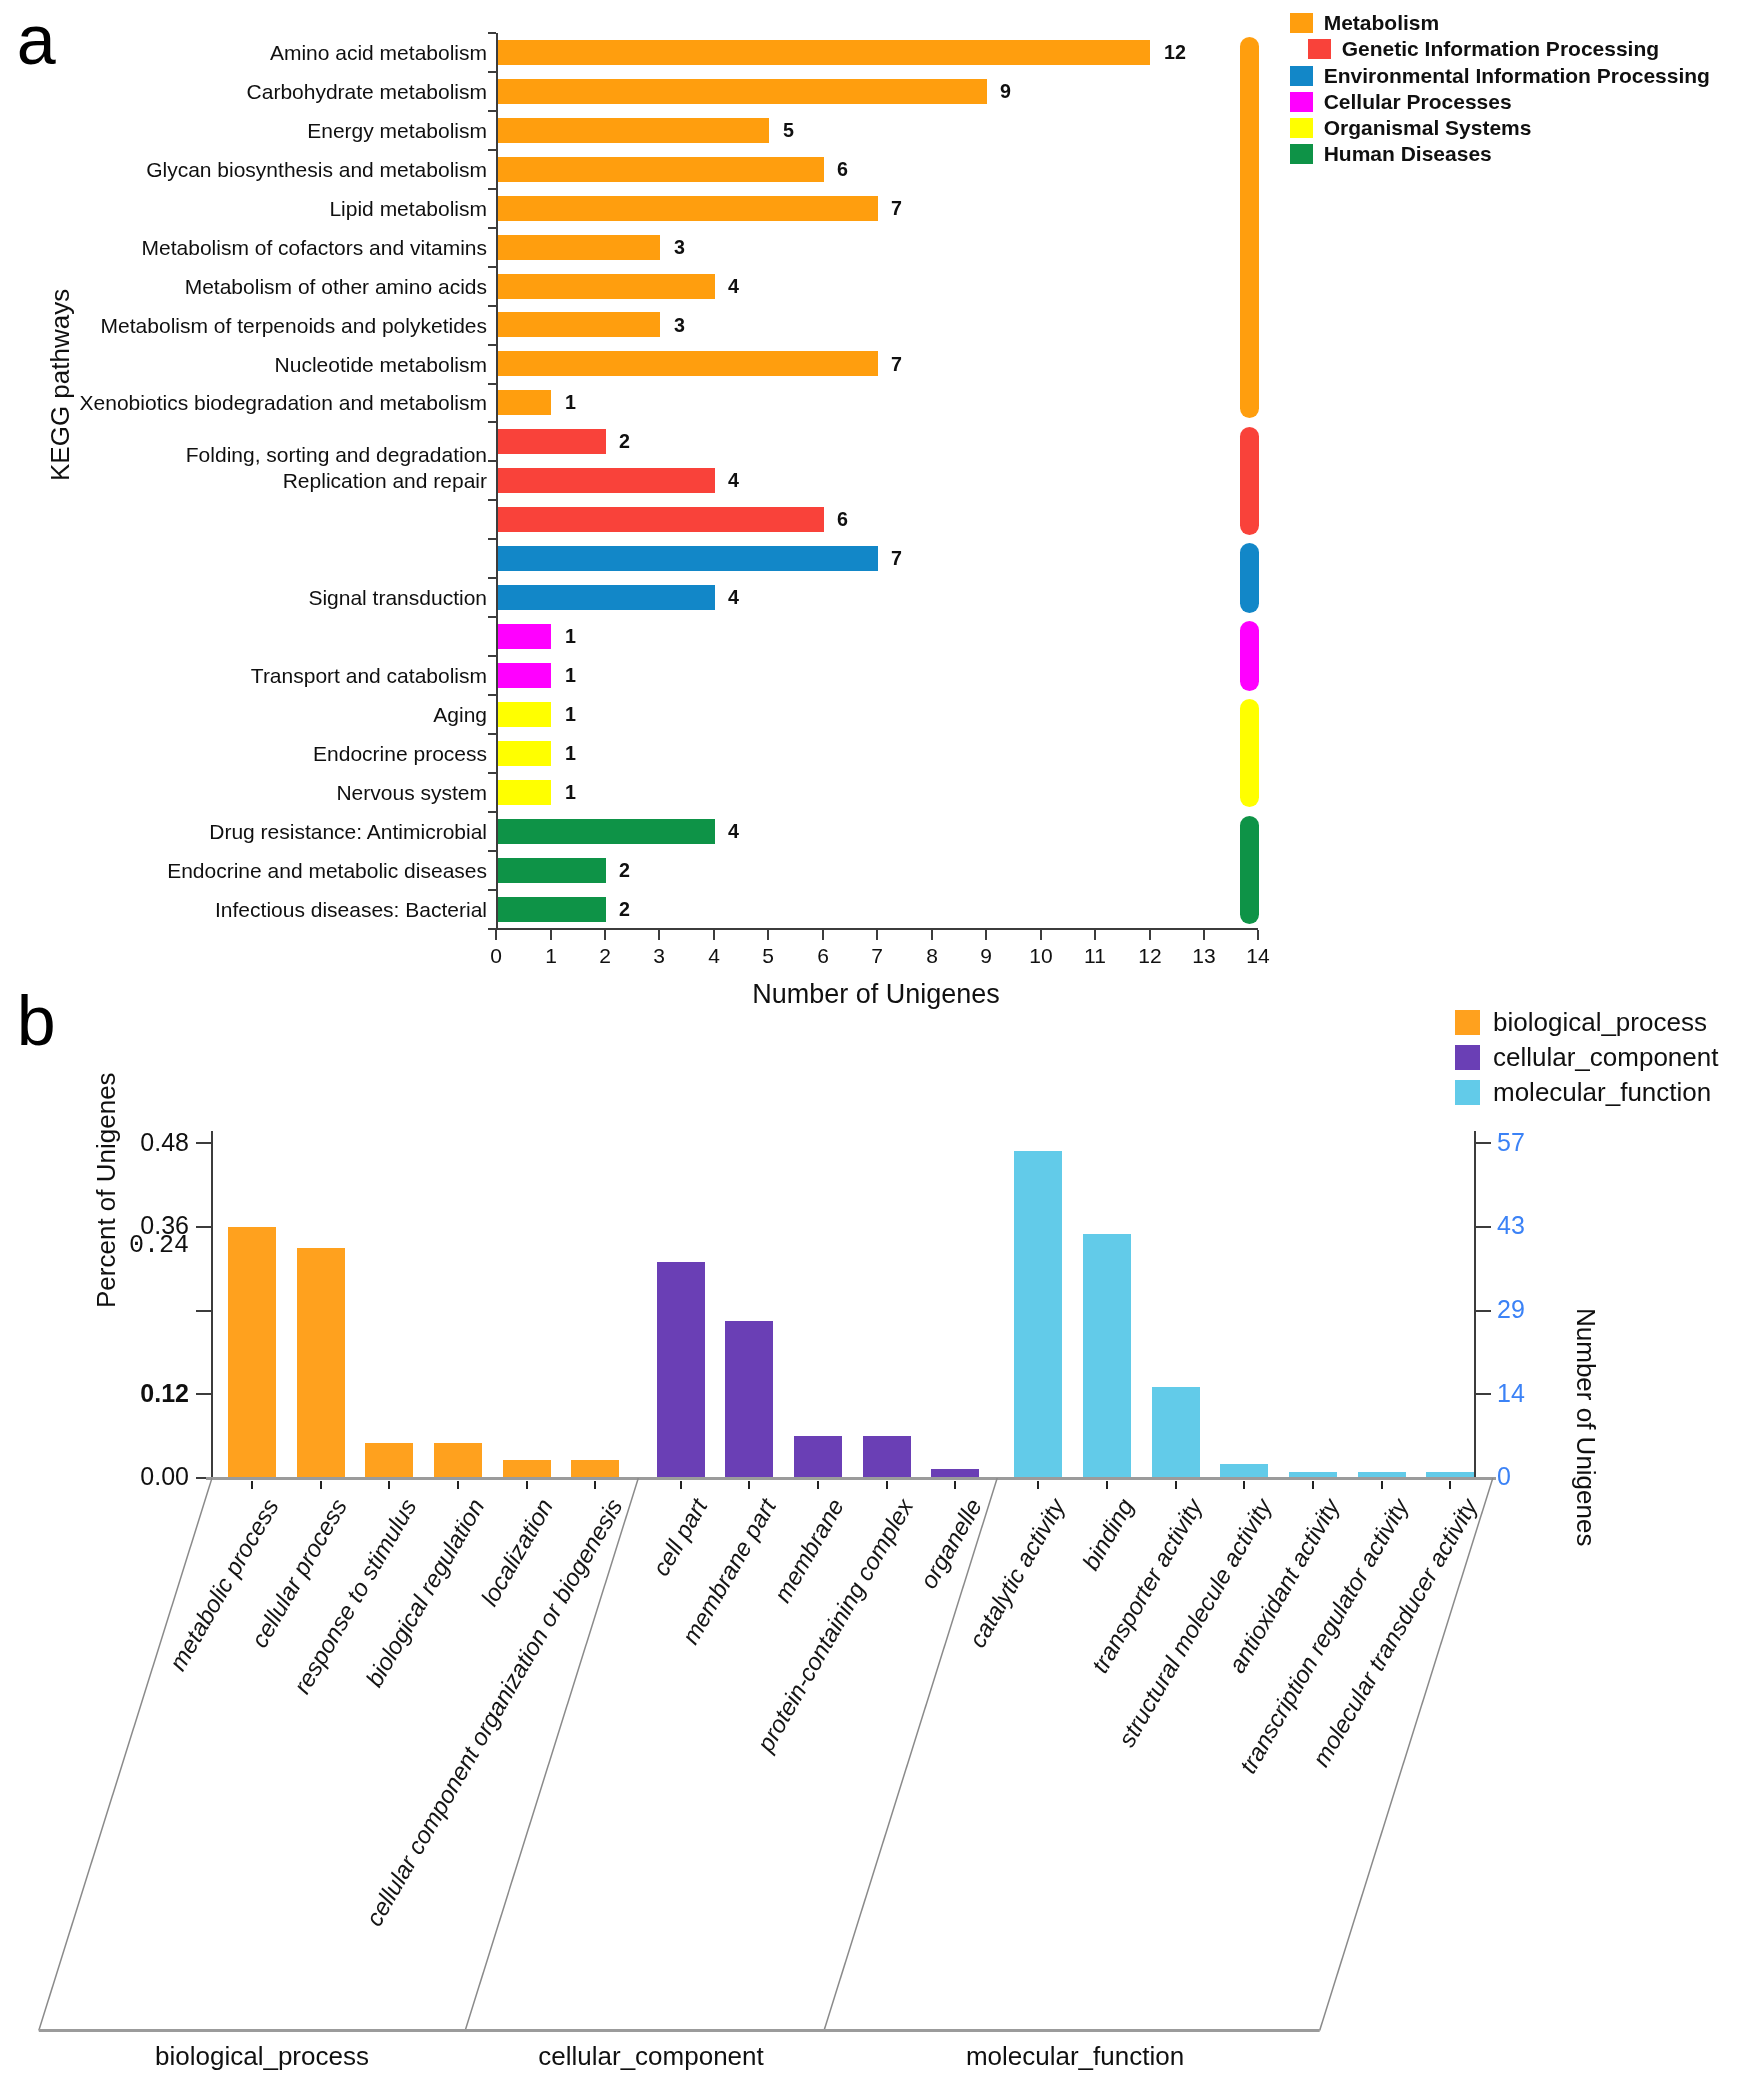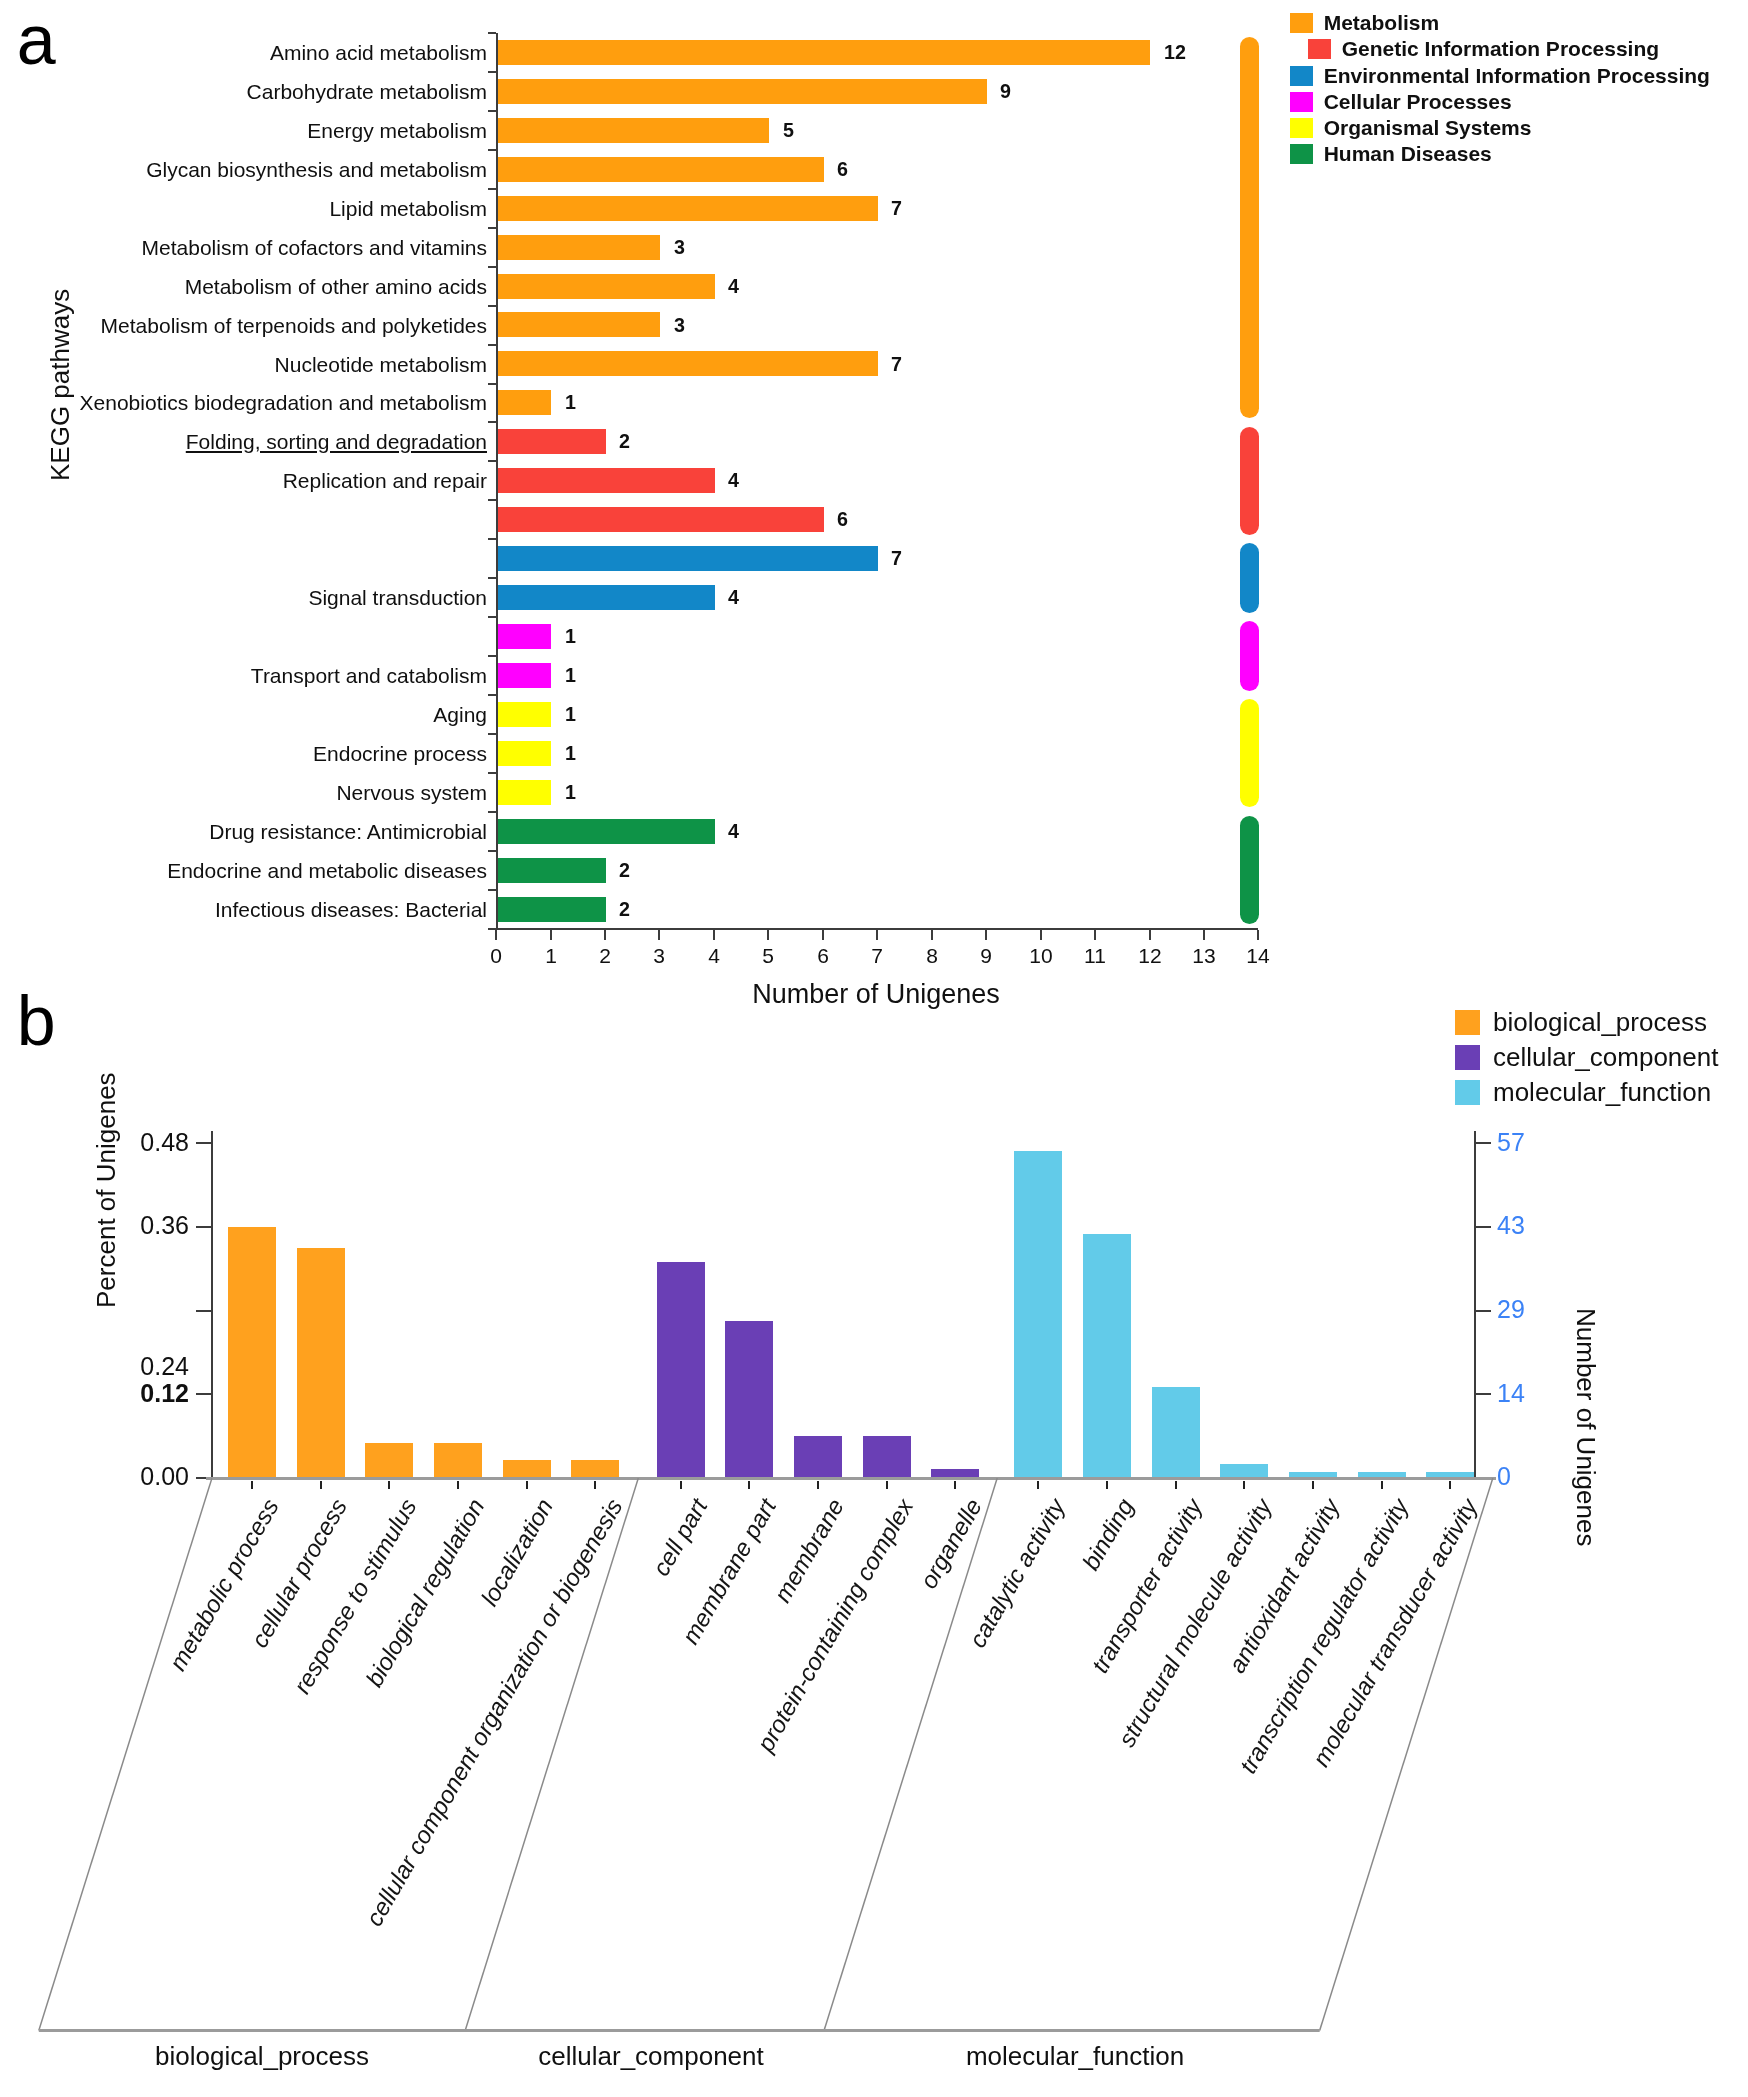--- a/index.html
+++ b/index.html
@@ -51,21 +51,21 @@
       <div class="a-cat" style="top: 0px; height: 39px;">Amino acid metabolism</div>
       <div class="a-cat" style="top: 39px; height: 39px;">Carbohydrate metabolism</div>
       <div class="a-cat" style="top: 78px; height: 39px;">Energy metabolism</div>
       <div class="a-cat" style="top: 117px; height: 39px;">Glycan biosynthesis and metabolism</div>
       <div class="a-cat" style="top: 156px; height: 39px;">Lipid metabolism</div>
       <div class="a-cat" style="top: 195px; height: 39px;">Metabolism of cofactors and vitamins</div>
       <div class="a-cat" style="top: 234px; height: 39px;">Metabolism of other amino acids</div>
       <div class="a-cat" style="top: 273px; height: 39px;">Metabolism of terpenoids and polyketides</div>
       <div class="a-cat" style="top: 312px; height: 39px;">Nucleotide metabolism</div>
       <div class="a-cat" style="top: 350px; height: 39px;">Xenobiotics biodegradation and metabolism</div>
-      <div class="a-cat" style="top: 389px; height: 39px; text-decoration: underline;">Folding, sorting and degradation</div>
+      <div class="a-cat" style="top: 402px; height: 39px;">Folding, sorting and degradation</div>
       <div class="a-cat" style="top: 428px; height: 39px;">Replication and repair</div>
       <div class="a-cat" style="top: 545px; height: 39px;">Signal transduction</div>
       <div class="a-cat" style="top: 623px; height: 39px;">Transport and catabolism</div>
       <div class="a-cat" style="top: 662px; height: 39px;">Aging</div>
       <div class="a-cat" style="top: 701px; height: 39px;">Endocrine process</div>
       <div class="a-cat" style="top: 740px; height: 39px;">Nervous system</div>
       <div class="a-cat" style="top: 779px; height: 39px;">Drug resistance: Antimicrobial</div>
       <div class="a-cat" style="top: 818px; height: 39px;">Endocrine and metabolic diseases</div>
       <div class="a-cat" style="top: 857px; height: 39px;">Infectious diseases: Bacterial</div>
     </div>
@@ -245,21 +245,21 @@
 
   <div class="abs axis-line" style="left:211px;top:1131px;width:1.8px;height:348px;"></div>
   <div class="abs axis-line" style="left:1474px;top:1131px;width:1.8px;height:348px;"></div>
 
   <div class="abs" id="b-plot" style="left:0;top:0;width:1749px;height:2097px;">
       <div class="b-ltick" style="left: 196px; top: 1477px;"></div>
       <div class="b-ltick-lab" style="left: 88px; top: 1462px;">0.00</div>
       <div class="b-ltick" style="left: 196px; top: 1393px;"></div>
       <div class="b-ltick-lab" style="left: 88px; top: 1379px; font-weight: bold;">0.12</div>
       <div class="b-ltick" style="left: 196px; top: 1310px;"></div>
-      <div class="b-ltick-lab" style="left: 88px; top: 1352px;">0.24</div>
+      <div class="b-ltick-lab" style="left: 88px; top: 1231px; font-family: Liberation Mono, monospace;">0.24</div>
       <div class="b-ltick" style="left: 196px; top: 1226px;"></div>
       <div class="b-ltick-lab" style="left: 88px; top: 1211px;">0.36</div>
       <div class="b-ltick" style="left: 196px; top: 1142px;"></div>
       <div class="b-ltick-lab" style="left: 88px; top: 1128px;">0.48</div>
       <div class="b-ltick" style="left: 1475px; top: 1477px;"></div>
       <div class="b-rtick-lab" style="left: 1497px; top: 1462px;">0</div>
       <div class="b-ltick" style="left: 1475px; top: 1393px;"></div>
       <div class="b-rtick-lab" style="left: 1497px; top: 1379px;">14</div>
       <div class="b-ltick" style="left: 1475px; top: 1310px;"></div>
       <div class="b-rtick-lab" style="left: 1497px; top: 1295px;">29</div>

